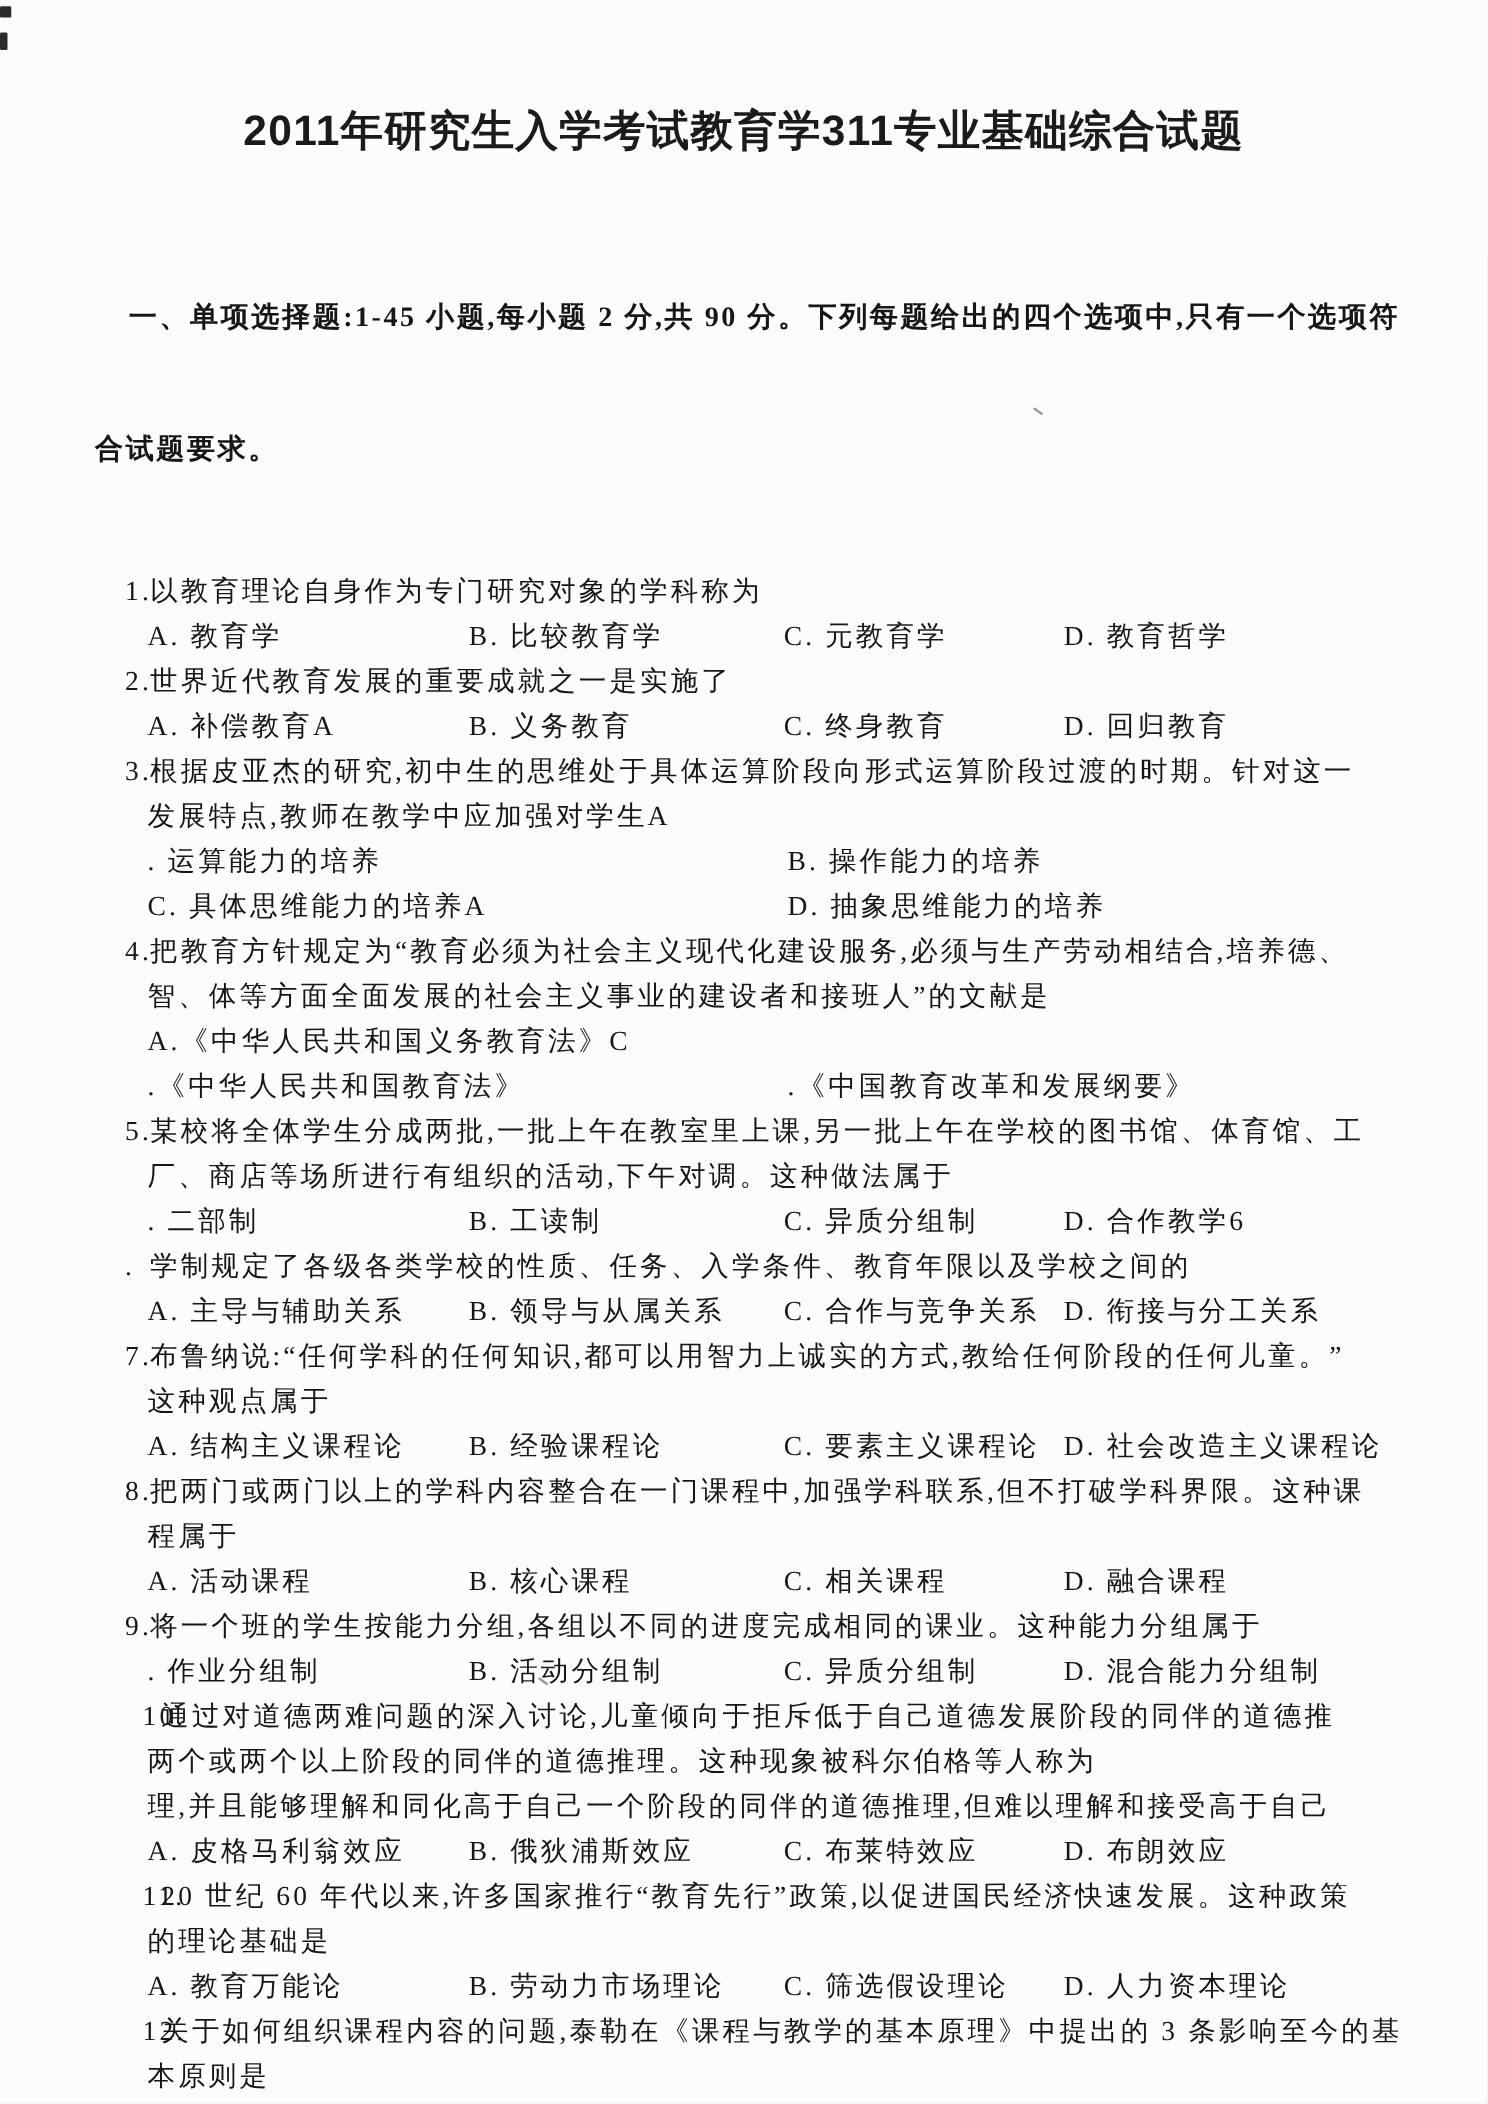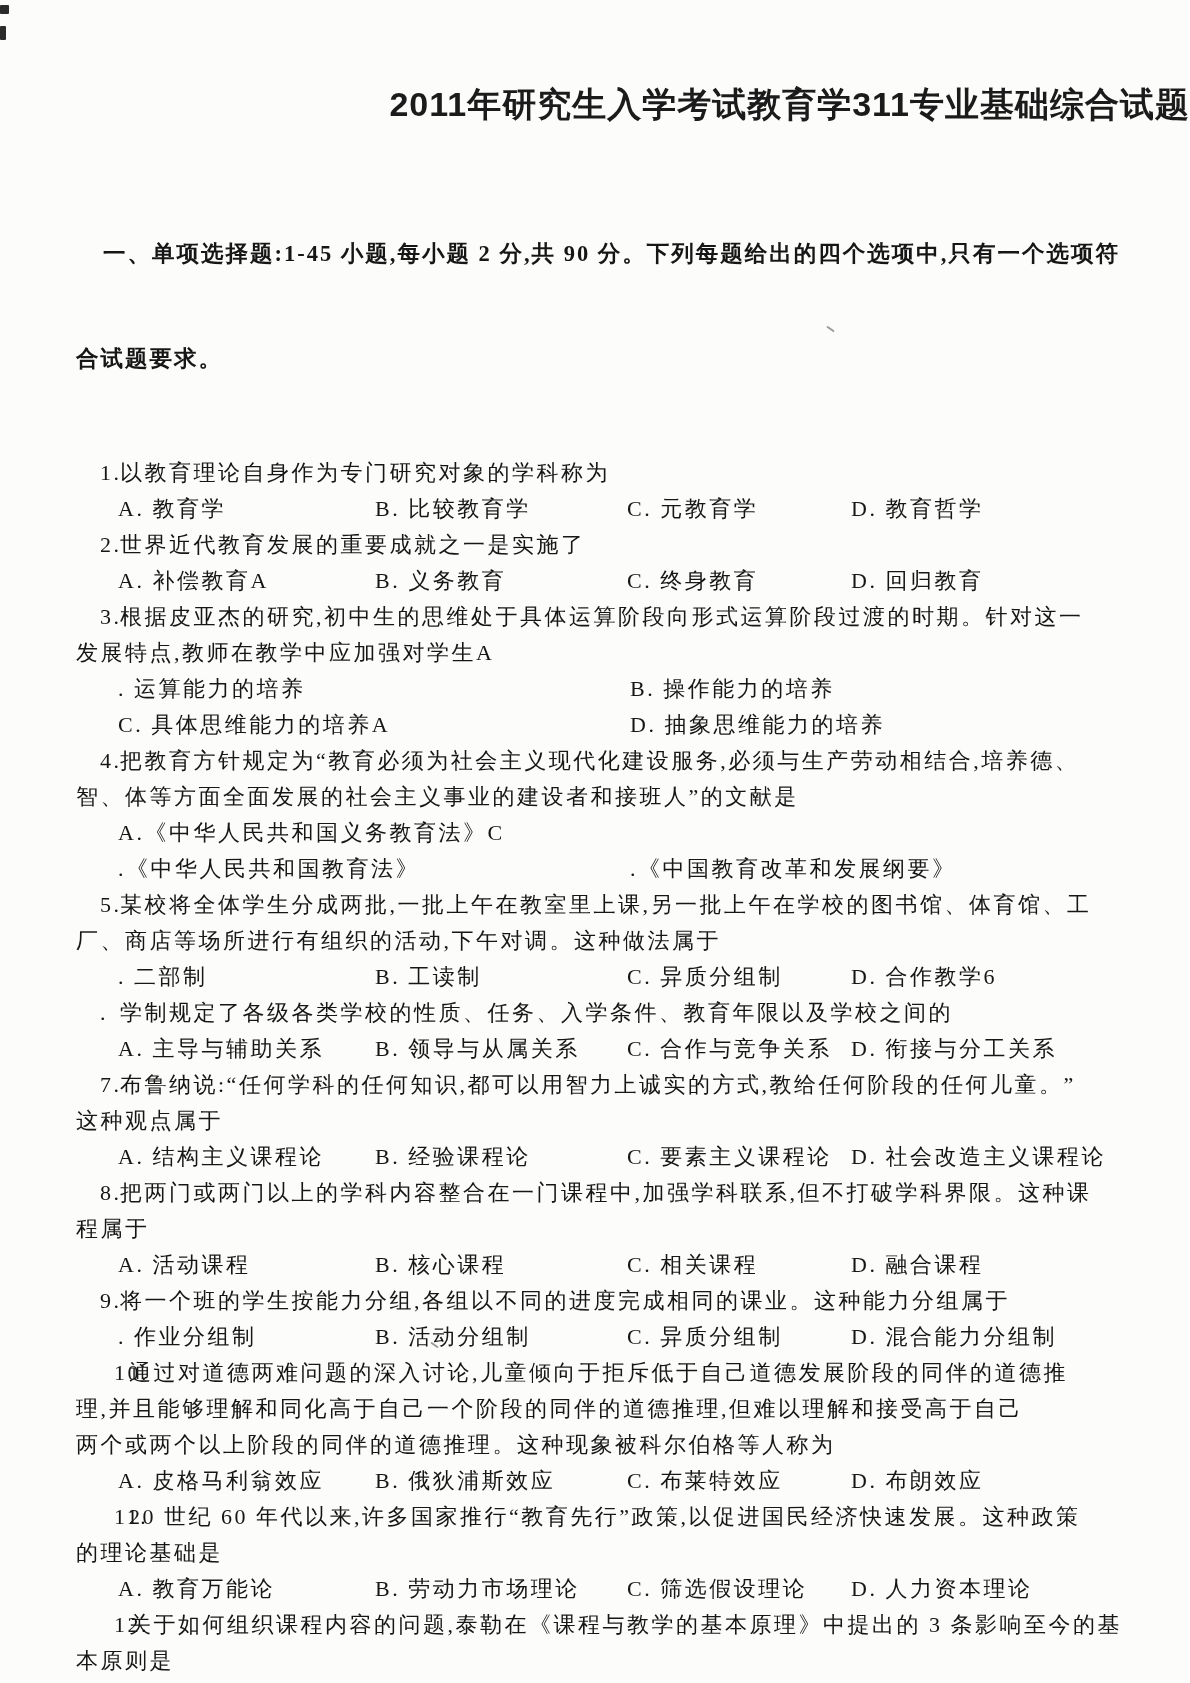--- a/index.html
+++ b/index.html
@@ -7,21 +7,21 @@
     position:relative;
     width:1190px;height:1683px;
     margin:0 auto;
     background:#fcfcfa;
     overflow:hidden;
     font-family:"Liberation Serif","DejaVu Serif",serif;
     color:#161616;
   }
   .title{
     position:absolute;top:82px;left:0;width:100%;
-    text-align:right;
+    text-align:center;
     font-family:"Liberation Sans","DejaVu Sans",sans-serif;
     font-weight:700;
     font-size:34px;
     letter-spacing:1px;
     color:#1b1b1b;
   }
   .content{position:absolute;top:166px;left:0;width:1190px;}
   .intro{
     font-weight:700;
     font-size:22.5px;
@@ -36,21 +36,21 @@
     position:relative;
     height:36px;line-height:36px;
     font-size:22px;
     letter-spacing:2.5px;
     white-space:pre;
   }
   .qnum{position:absolute;left:100px;top:0;}
   .d2 .qnum{left:114px;}
   .stem.d1{padding-left:120px;}
   .stem.d2{padding-left:129px;}
-  .cont{padding-left:76px;}
+  .cont{padding-left:118px;}
   .opts{padding-left:118px;display:flex;}
   .opts span{display:inline-block;white-space:pre;}
   .c4 span:nth-child(1){width:257px;}
   .c4 span:nth-child(2){width:252px;}
   .c4 span:nth-child(3){width:224px;}
   .c4 span:nth-child(4){flex:1;}
   .c2 span:nth-child(1){width:512px;}
   .c2 span:nth-child(2){flex:1;}
   
   .artifact{position:absolute;background:#2b2b2b;}
@@ -107,22 +107,22 @@
       <div class="line opts c4"><span>A. 结构主义课程论</span><span>B. 经验课程论</span><span>C. 要素主义课程论</span><span>D. 社会改造主义课程论</span></div>
 
       <div class="line stem d1"><span class="qnum">8.</span><span>把两门或两门以上的学科内容整合在一门课程中,加强学科联系,但不打破学科界限。这种课</span></div>
       <div class="line cont"><span>程属于</span></div>
       <div class="line opts c4"><span>A. 活动课程</span><span>B. 核心课程</span><span>C. 相关课程</span><span>D. 融合课程</span></div>
 
       <div class="line stem d1"><span class="qnum">9.</span><span>将一个班的学生按能力分组,各组以不同的进度完成相同的课业。这种能力分组属于</span></div>
       <div class="line opts c4"><span>. 作业分组制</span><span>B. 活动分组制</span><span>C. 异质分组制</span><span>D. 混合能力分组制</span></div>
 
       <div class="line stem d2"><span class="qnum">10.</span><span>通过对道德两难问题的深入讨论,儿童倾向于拒斥低于自己道德发展阶段的同伴的道德推</span></div>
+      <div class="line cont"><span>两个或两个以上阶段的同伴的道德推理。这种现象被科尔伯格等人称为</span></div>
       <div class="line cont"><span>理,并且能够理解和同化高于自己一个阶段的同伴的道德推理,但难以理解和接受高于自己</span></div>
-      <div class="line cont"><span>两个或两个以上阶段的同伴的道德推理。这种现象被科尔伯格等人称为</span></div>
       <div class="line opts c4"><span>A. 皮格马利翁效应</span><span>B. 俄狄浦斯效应</span><span>C. 布莱特效应</span><span>D. 布朗效应</span></div>
 
       <div class="line stem d2"><span class="qnum">11.</span><span>20 世纪 60 年代以来,许多国家推行“教育先行”政策,以促进国民经济快速发展。这种政策</span></div>
       <div class="line cont"><span>的理论基础是</span></div>
       <div class="line opts c4"><span>A. 教育万能论</span><span>B. 劳动力市场理论</span><span>C. 筛选假设理论</span><span>D. 人力资本理论</span></div>
 
       <div class="line stem d2"><span class="qnum">12.</span><span>关于如何组织课程内容的问题,泰勒在《课程与教学的基本原理》中提出的 3 条影响至今的基</span></div>
       <div class="line cont"><span>本原则是</span></div>
       <div class="line opts c2"><span>A. 基础性、顺序性和整合性C</span><span>B. 连续性、顺序性和整合性D</span></div>
 

